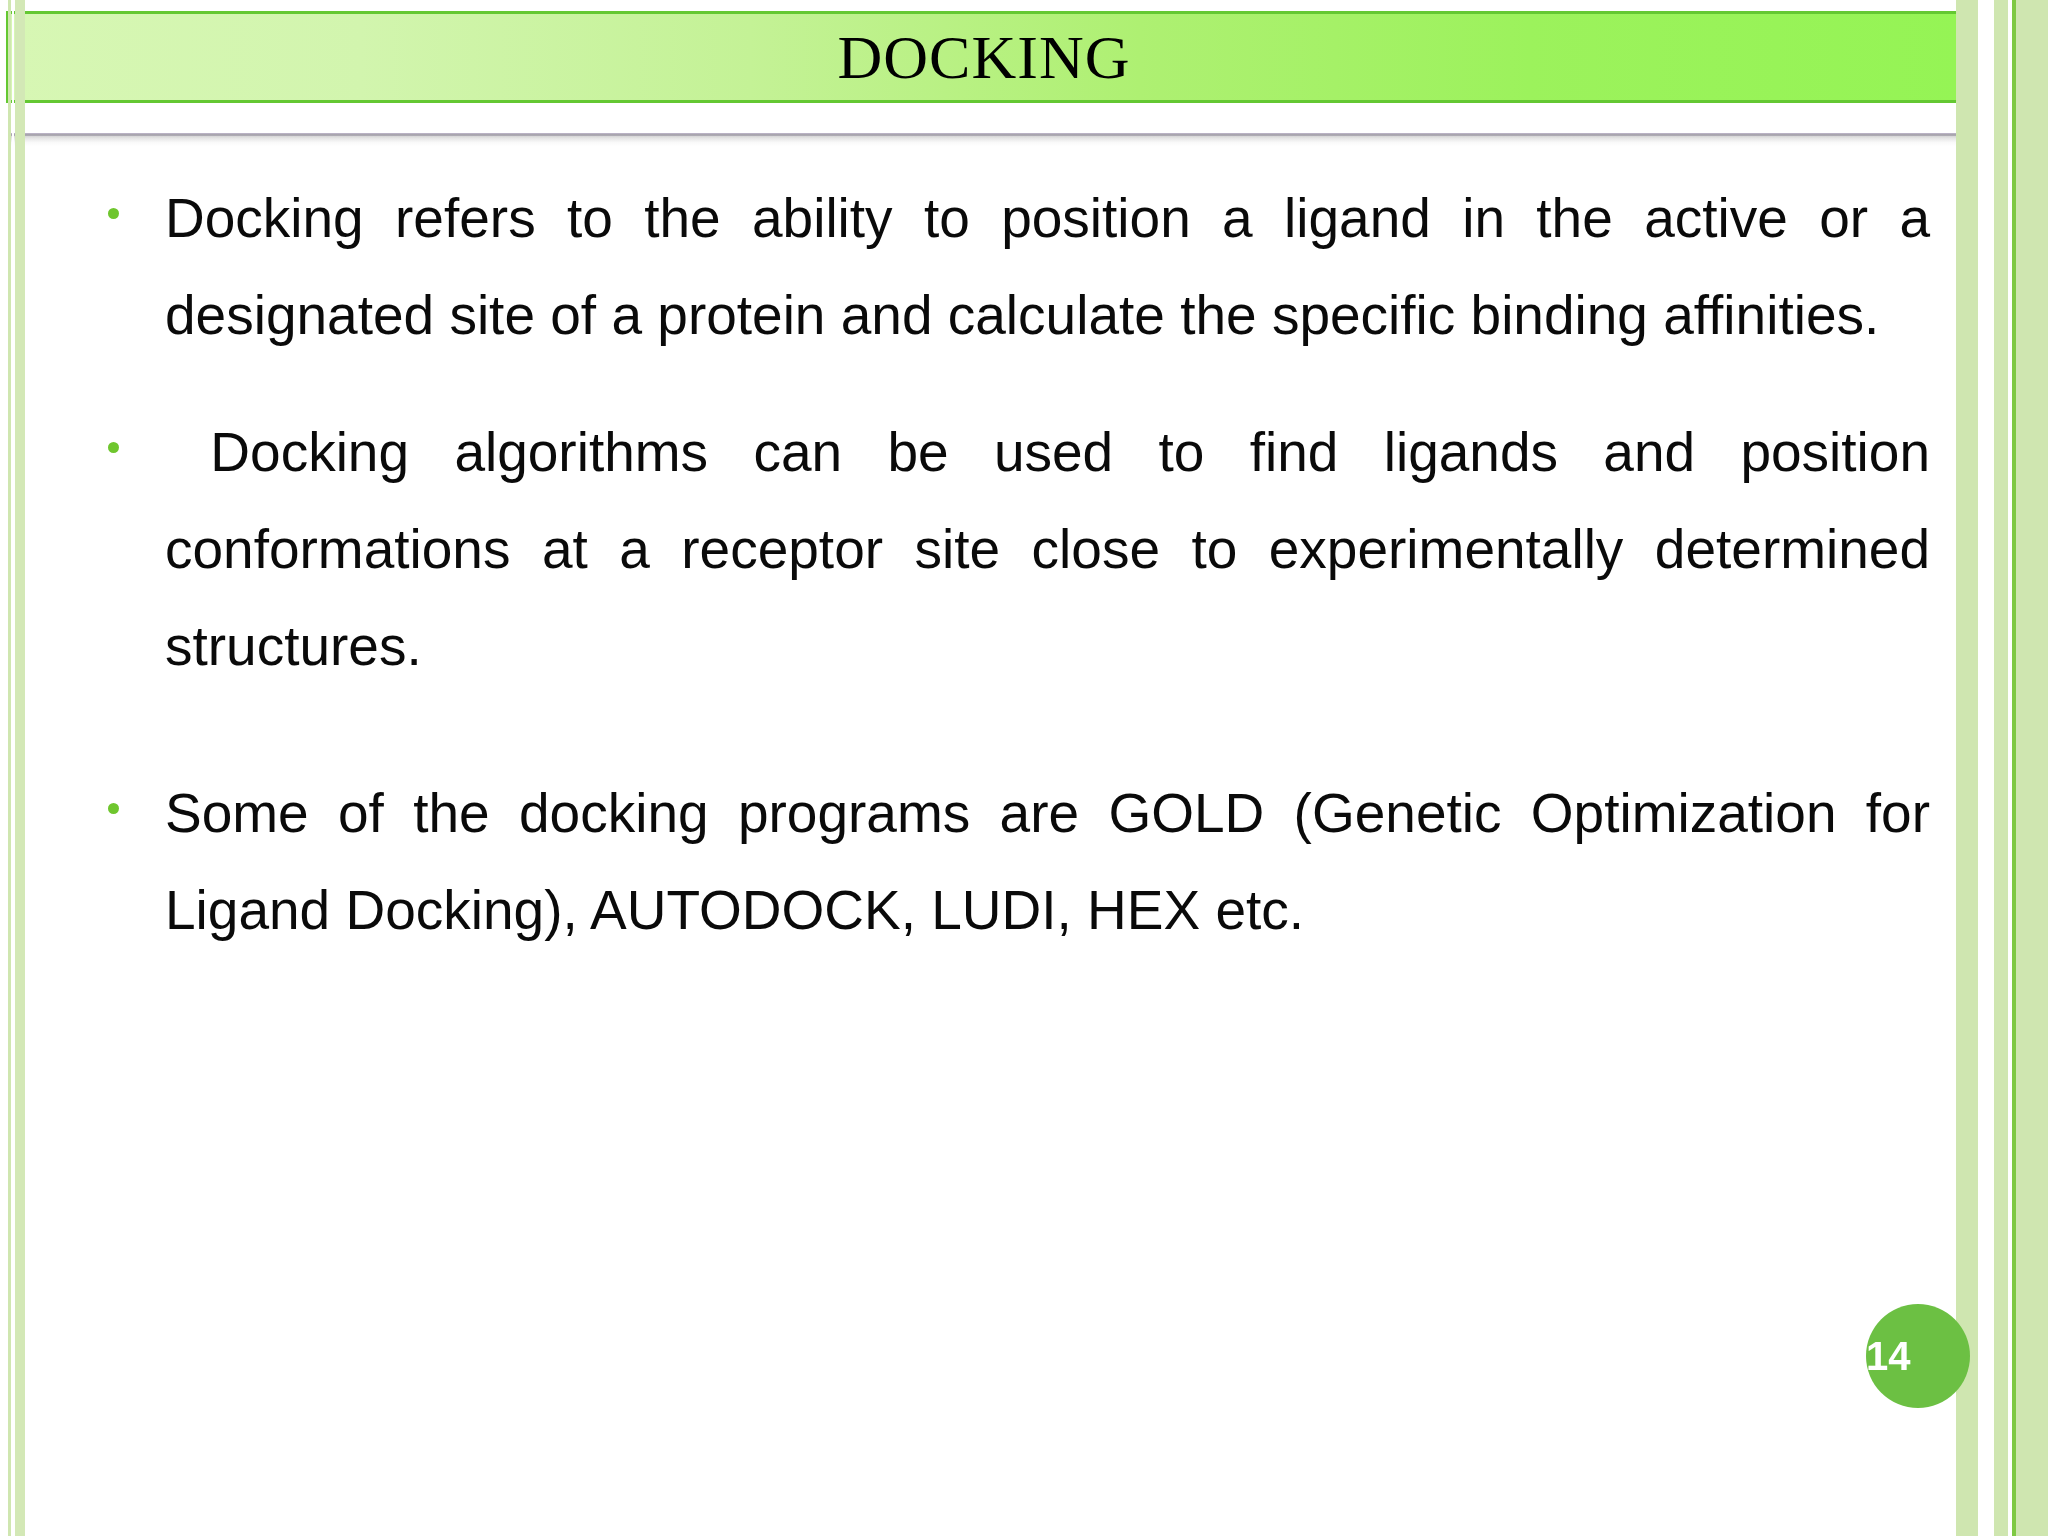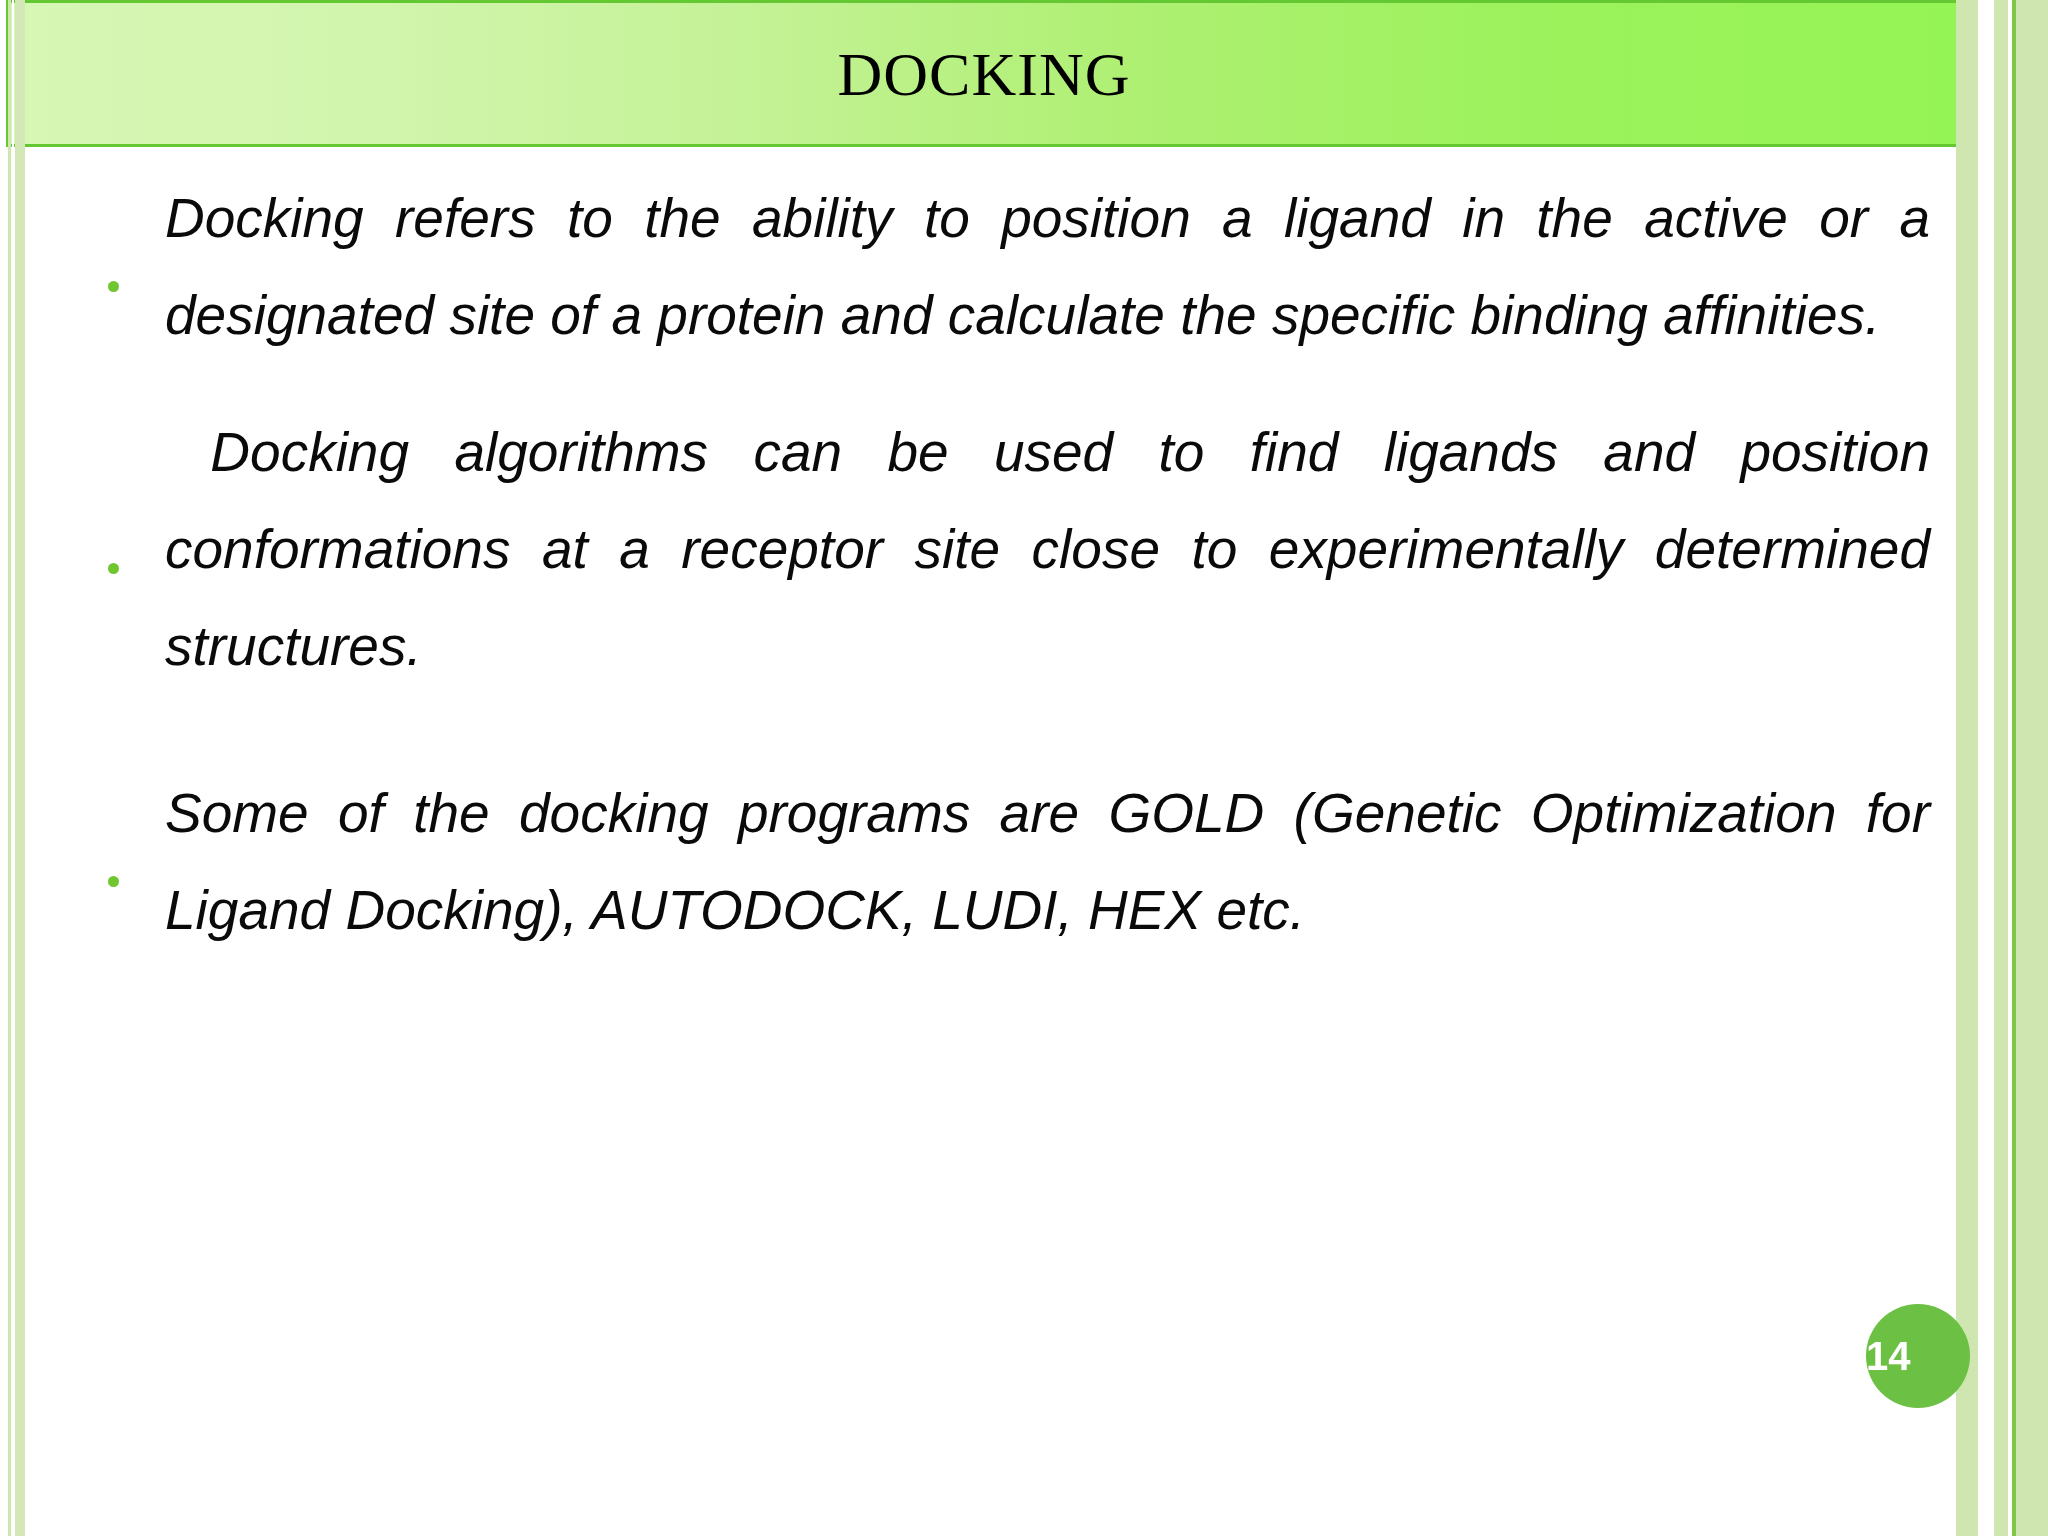--- a/index.html
+++ b/index.html
@@ -48,23 +48,23 @@
   .edge-right .r2 { position:absolute; left:22px; top:0; bottom:0; width:16px; background:#ffffff; }
   .edge-right .r3 { position:absolute; left:38px; top:0; bottom:0; width:14px; background:#cfe6b0; }
   .edge-right .r4 { position:absolute; left:52px; top:0; bottom:0; width:4px;  background:#ffffff; }
   .edge-right .r5 { position:absolute; left:56px; top:0; bottom:0; width:4px;  background:#7ec943; }
   .edge-right .r6 { position:absolute; left:60px; top:0; bottom:0; width:32px; background:#cfe6b0; }
 
   
   #title-bar {
     position: absolute;
     left: 6px;
-    top: 0;
+    top: 11px;
     width: 1956px;
-    height: 147px;
+    height: 92px;
     box-sizing: border-box;
     border: 3px solid #64c832;
     background: linear-gradient(to right,
                 #d7f7b4 0%,
                 #d2f5ae 18%,
                 #c4f296 38%,
                 #aef072 58%,
                 #9cf25c 78%,
                 #95f455 100%);
     display: flex;
@@ -110,22 +110,21 @@
   #content {
     position: absolute;
     left: 108px;
     top: 170px;
     width: 1822px;
     z-index: 4;
   }
 
   .bullet-row {
     display: flex;
-    align-items: center;
-    font-style: italic;
+    align-items: flex-start;
   }
   .bullet-marker {
     flex: 0 0 auto;
     width: 57px;
     padding-top: 38px;
     box-sizing: border-box;
   }
   .bullet-dot {
     display: block;
     width: 11px;

